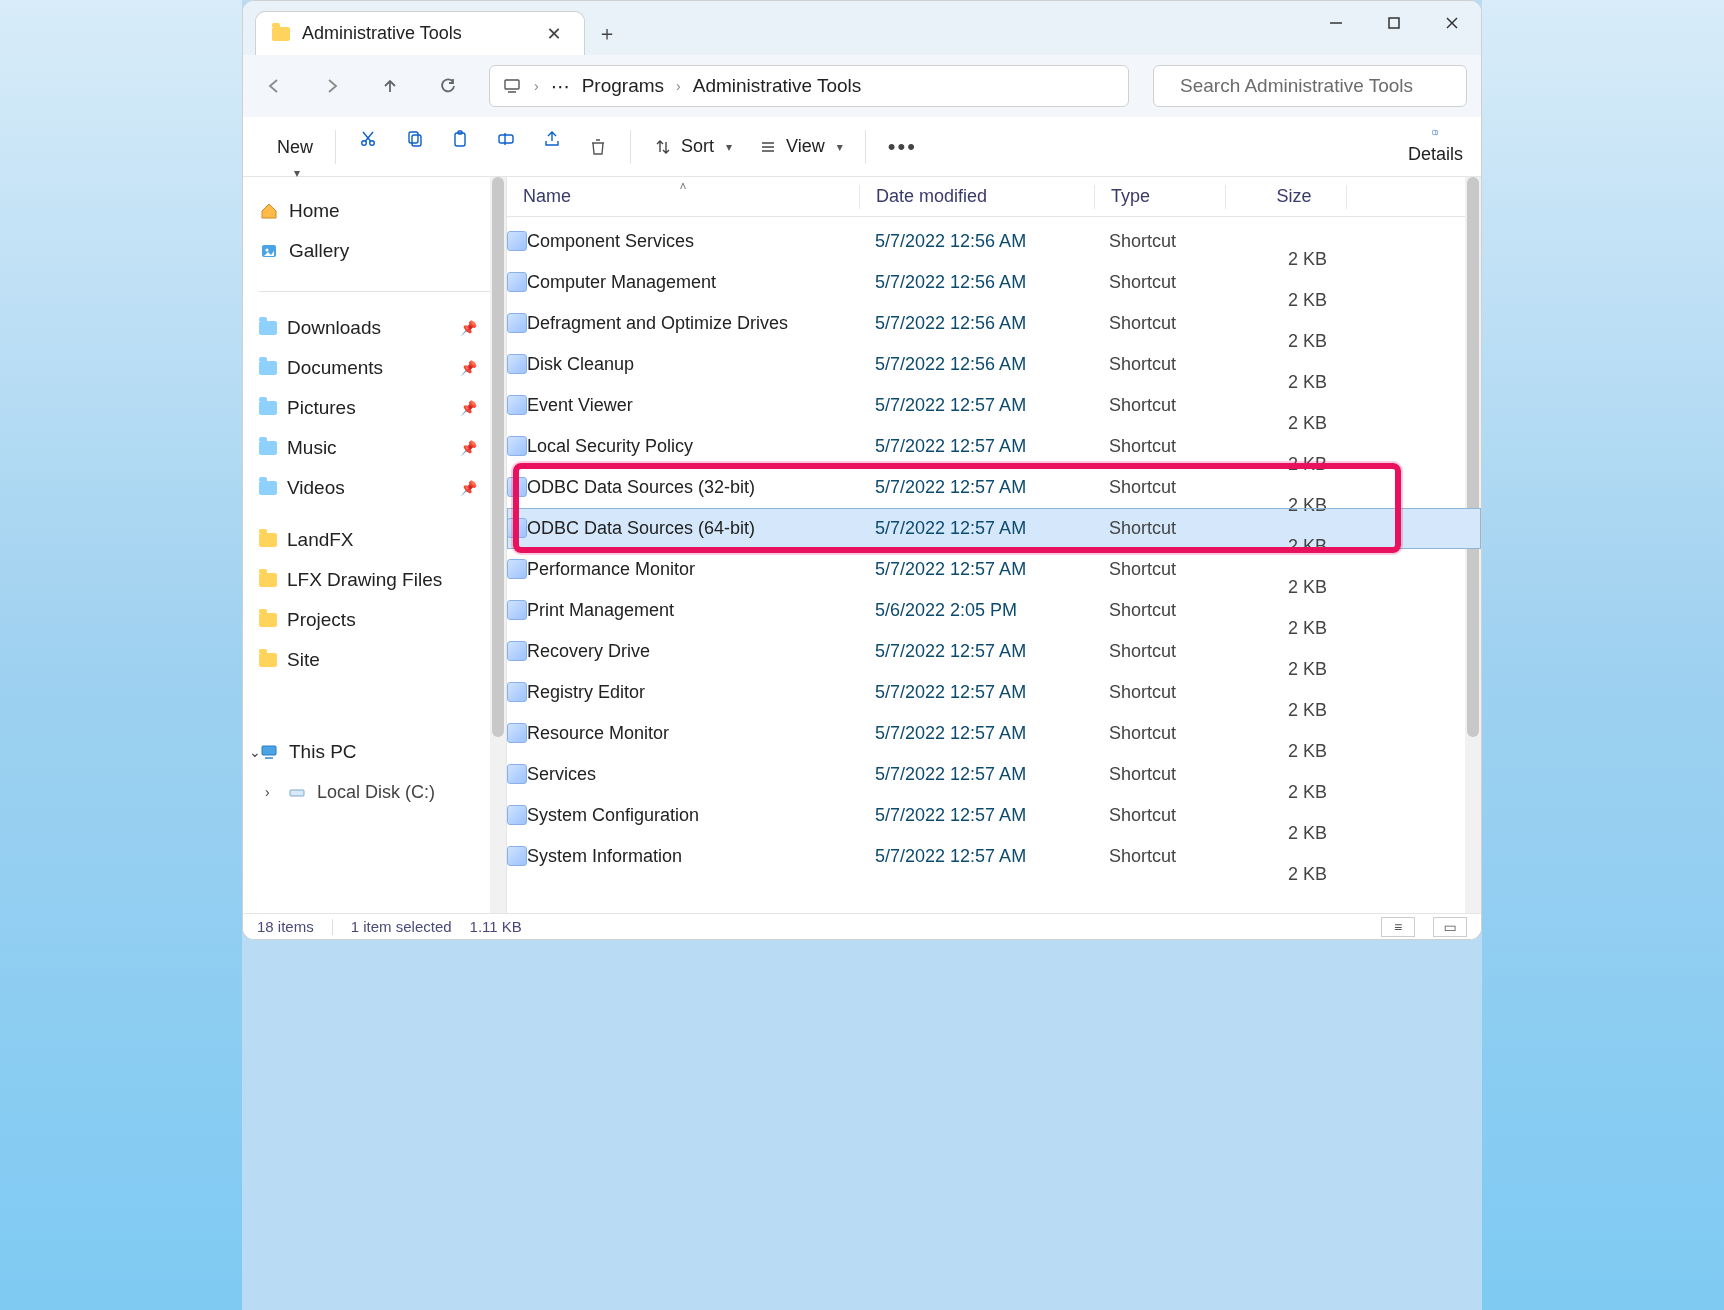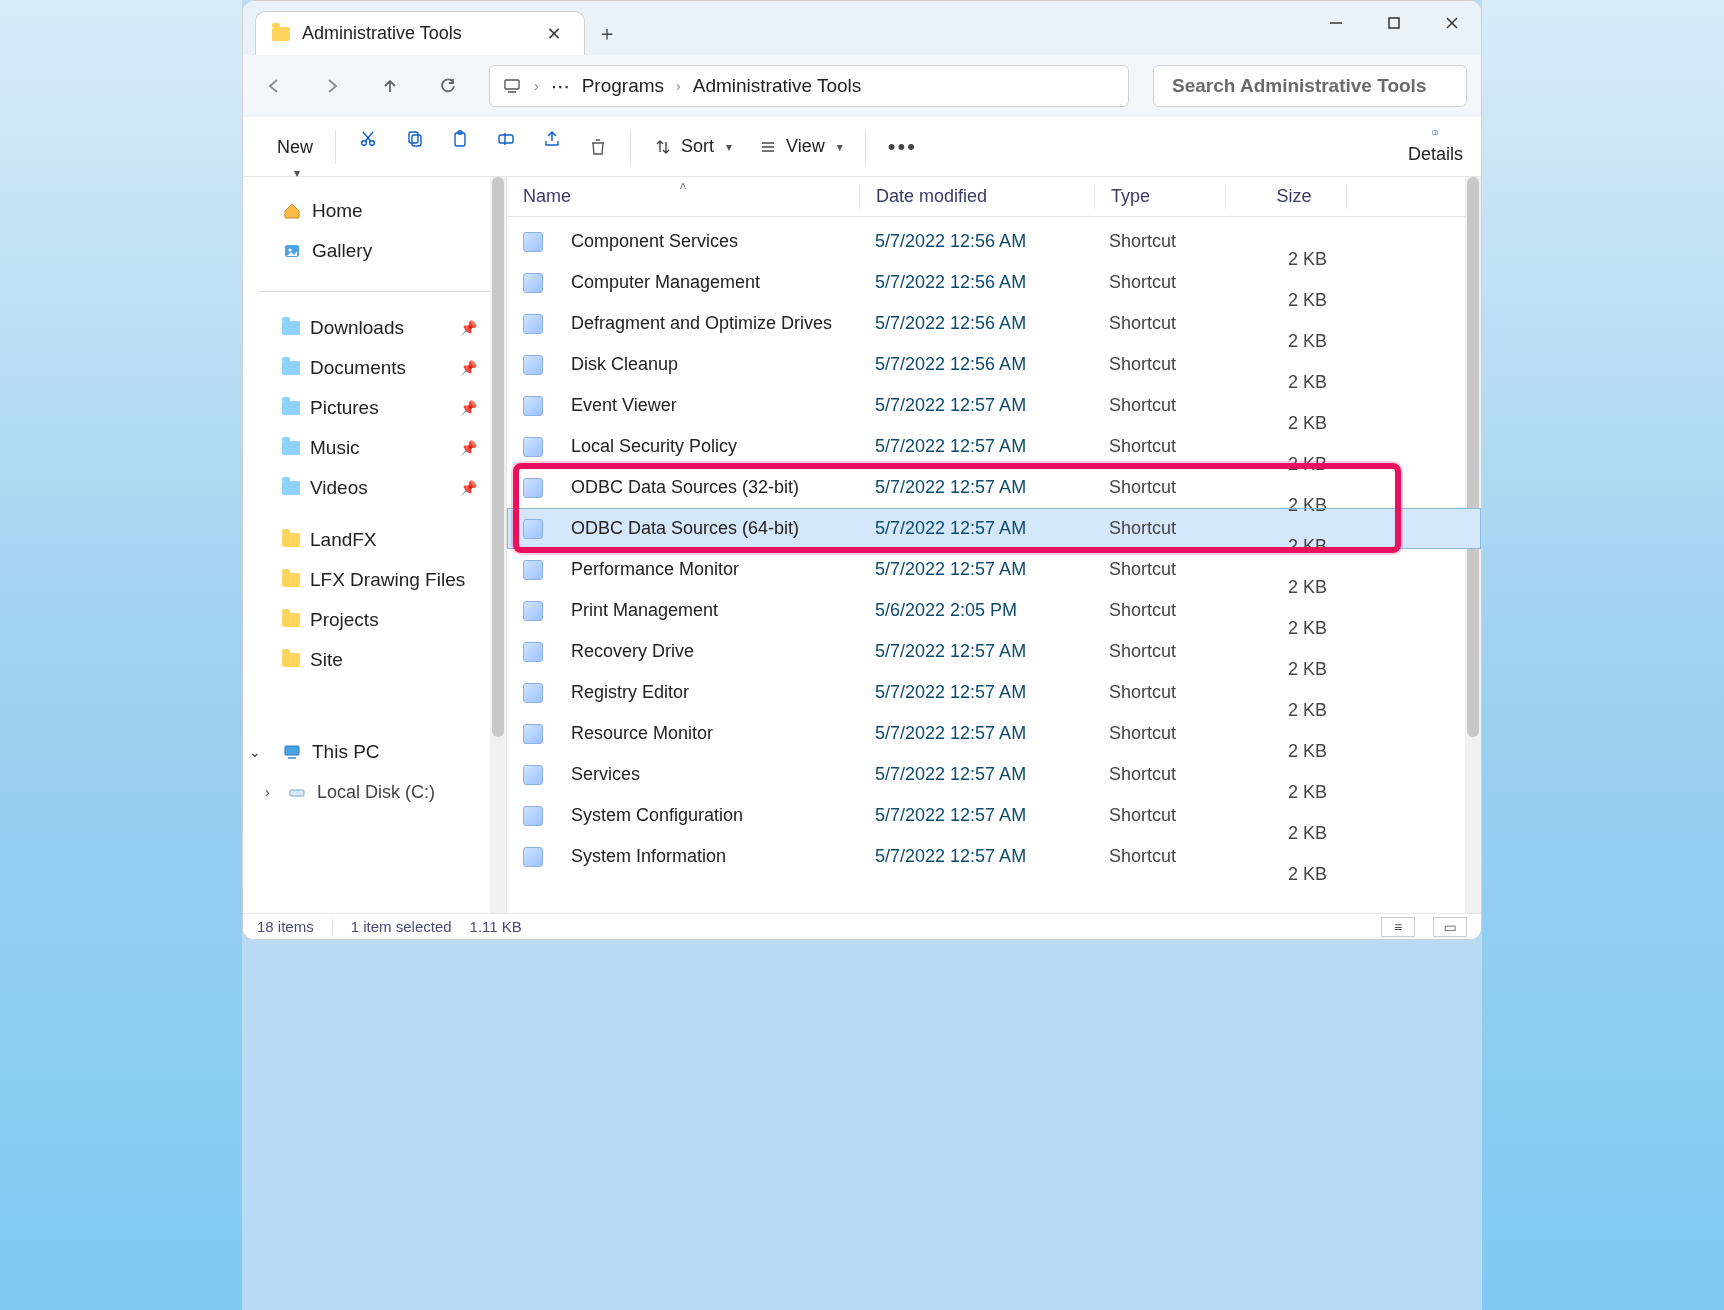--- a/index.html
+++ b/index.html
@@ -113,24 +113,23 @@
   }
   .chev { color: #888; font-size: 14px; }
   .search-bar {
     flex: 1;
     height: 42px;
     background: #fff;
     border: 1px solid var(--win-border);
     border-radius: 6px;
     display: flex;
     align-items: center;
-    padding: 0 18px;
+    padding: 0 26px;
     color: #6b6b6b;
     font-size: 19px;
-    font-weight: bold;
   }
 
   
   .toolbar {
     height: 60px;
     border-bottom: 1px solid var(--columns-border);
     display: flex;
     align-items: center;
     padding: 0 18px;
     gap: 0;
@@ -165,21 +164,21 @@
     background: #f1f1f1;
   }
   .sb-scroll-thumb {
     position:absolute; right:2px; top:0; width:12px; height:560px;
     background: #c8c8c8; border-radius:6px;
   }
   .sb-section { padding: 2px 0 10px 0; }
   .sb-item {
     display:flex; align-items:center;
     height: 40px;
-    padding-left: 39px;
+    padding-left: 16px;
     gap: 10px;
     font-size: 19px;
     color: var(--text);
     position: relative;
   }
   .sb-item .pin {
     position:absolute; right: 28px; color:#9a9a9a; font-size:14px;
   }
   .sb-divider { height:1px; background: var(--sidebar-sep); margin: 10px 16px 14px 16px; }
   .sb-sub { padding-left: 44px !important; font-size: 18px; color:#444; }
@@ -226,21 +225,21 @@
     padding-top: 4px;
   }
   .row {
     display:flex;
     align-items:center;
     height: 41px;
     font-size: 18px;
     color: var(--text);
   }
   .row .cell { white-space:nowrap; overflow:hidden; text-overflow:ellipsis; }
-  .row .c-name { width:352px; padding-left:16px; display:flex; align-items:flex-end; gap:28px; }
+  .row .c-name { width:352px; display:flex; align-items:flex-start; gap:0; }
   .row .c-date { width:234px; padding-left:16px; color:#0c4a6e; }
   .row .c-type { width:130px; padding-left:16px; color:#444; }
   .row .c-size { width:120px; padding-left:0; padding-right:16px; color:#444; text-align:right;margin-top:36px; }
   .row.selected {
     background: var(--selection-bg);
     outline: 1px solid var(--selection-border);
     outline-offset: -1px;
   }
   .file-icon {
     width: 20px; height: 20px;

